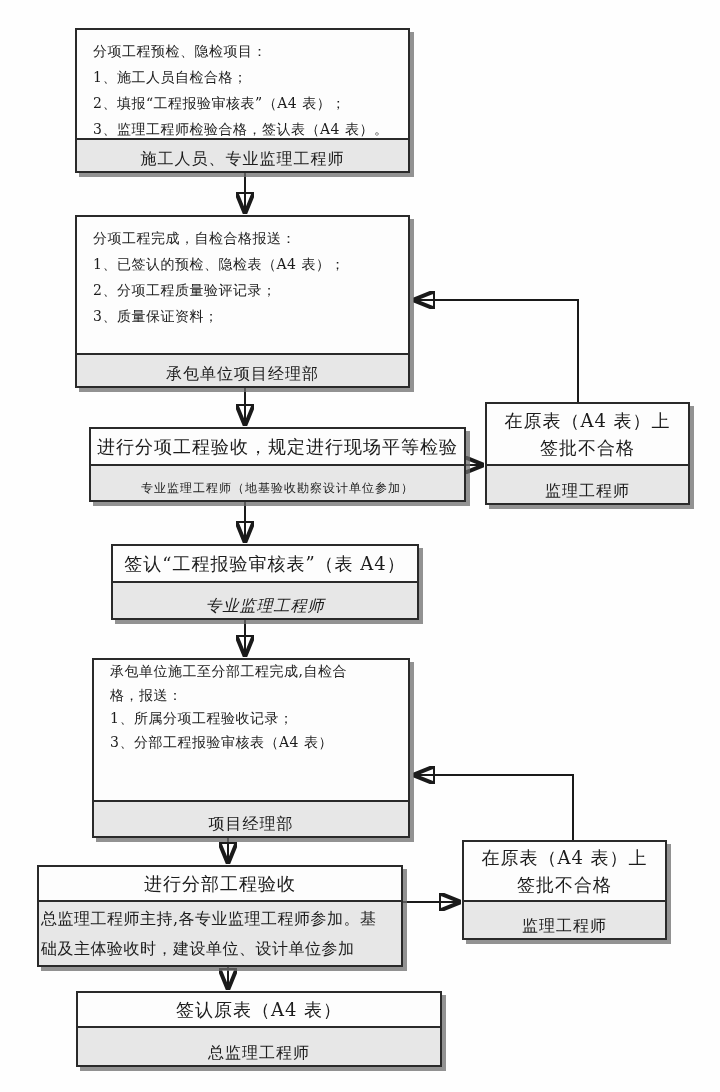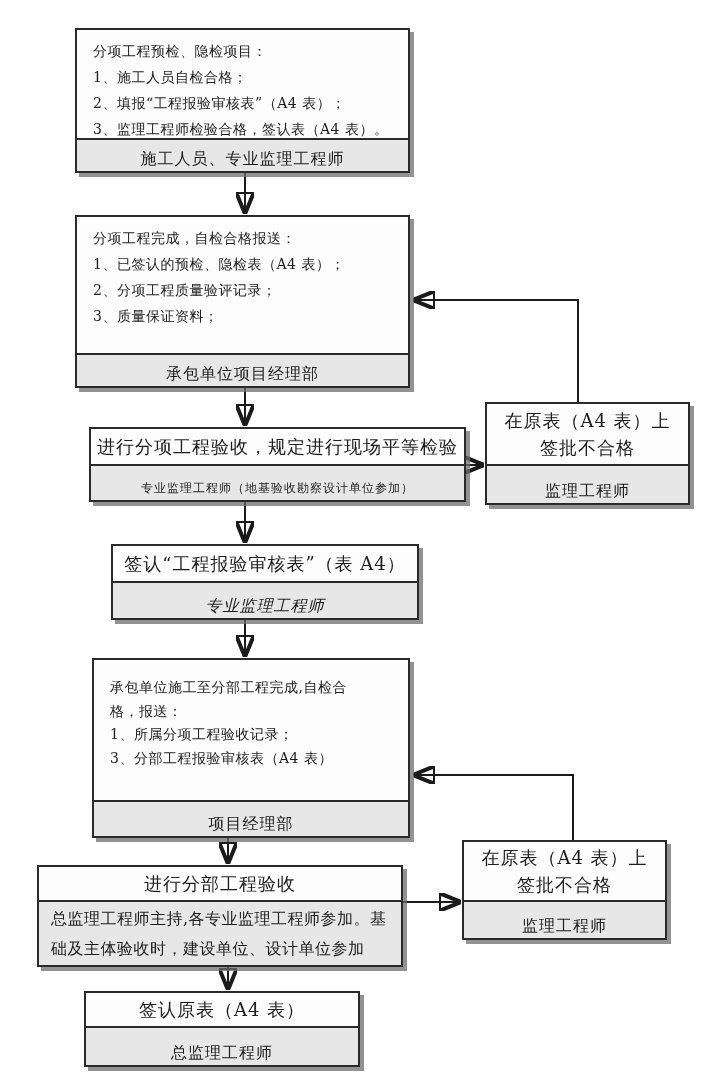--- a/index.html
+++ b/index.html
@@ -52,44 +52,44 @@
     align-items:center;
     justify-content:center;
     text-align:center;
   }
   .center-body .line{font-size:18px;line-height:27px;letter-spacing:1px;}
   .footer .ft{font-size:16px;letter-spacing:1px;line-height:24px;}
   .footer.two-line{
     flex-direction:column;
     align-items:flex-start;
     text-align:left;
-    padding:0 12px;
+    padding:0 2px;
   }
   .footer.two-line .ft{line-height:30px;letter-spacing:0.5px;white-space:nowrap;}
 
   
   #box1 {left:75px; top:28px;  width:335px; height:145px;}
   #box1 .footer{height:33px;}
   #box2 {left:75px; top:215px; width:335px; height:173px;}
   #box2 .footer{height:33px;}
   #box3 {left:65px; top:427px; width:377px; height:75px;margin-left:24px;}
   #box3 .footer{height:36px;}
   #side1{left:485px;top:402px; width:205px; height:103px;}
   #side1 .footer{height:39px;}
   #box4 {left:90px; top:544px; width:308px; height:76px;margin-left:21px;}
   #box4 .footer{height:37px;font-style:italic;}
   #box5 {left:92px; top:658px; width:318px; height:180px;}
   #box5 .footer{height:36px;}
-  #box5 .list-body{padding-top:16px;}
+  #box5 .list-body{padding-top:0;}
   #box5 .list-body .line{line-height:23.5px;}
   #box6 {left:37px; top:865px; width:366px; height:102px;}
   #box6 .footer{height:65px;}
   #side2{left:462px;top:840px; width:205px; height:100px;}
   #side2 .footer{height:38px;}
-  #box7 {left:84px; top:991px; width:276px; height:76px;}
+  #box7 {left:76px; top:991px; width:366px; height:76px;}
   #box7 .footer{height:39px;}
 
   svg.connectors{
     position:absolute;
     left:0;top:0;width:720px;height:1092px;
     pointer-events:none;
   }
   svg.connectors path{
     stroke:#1a1a1a;
     stroke-width:2;

